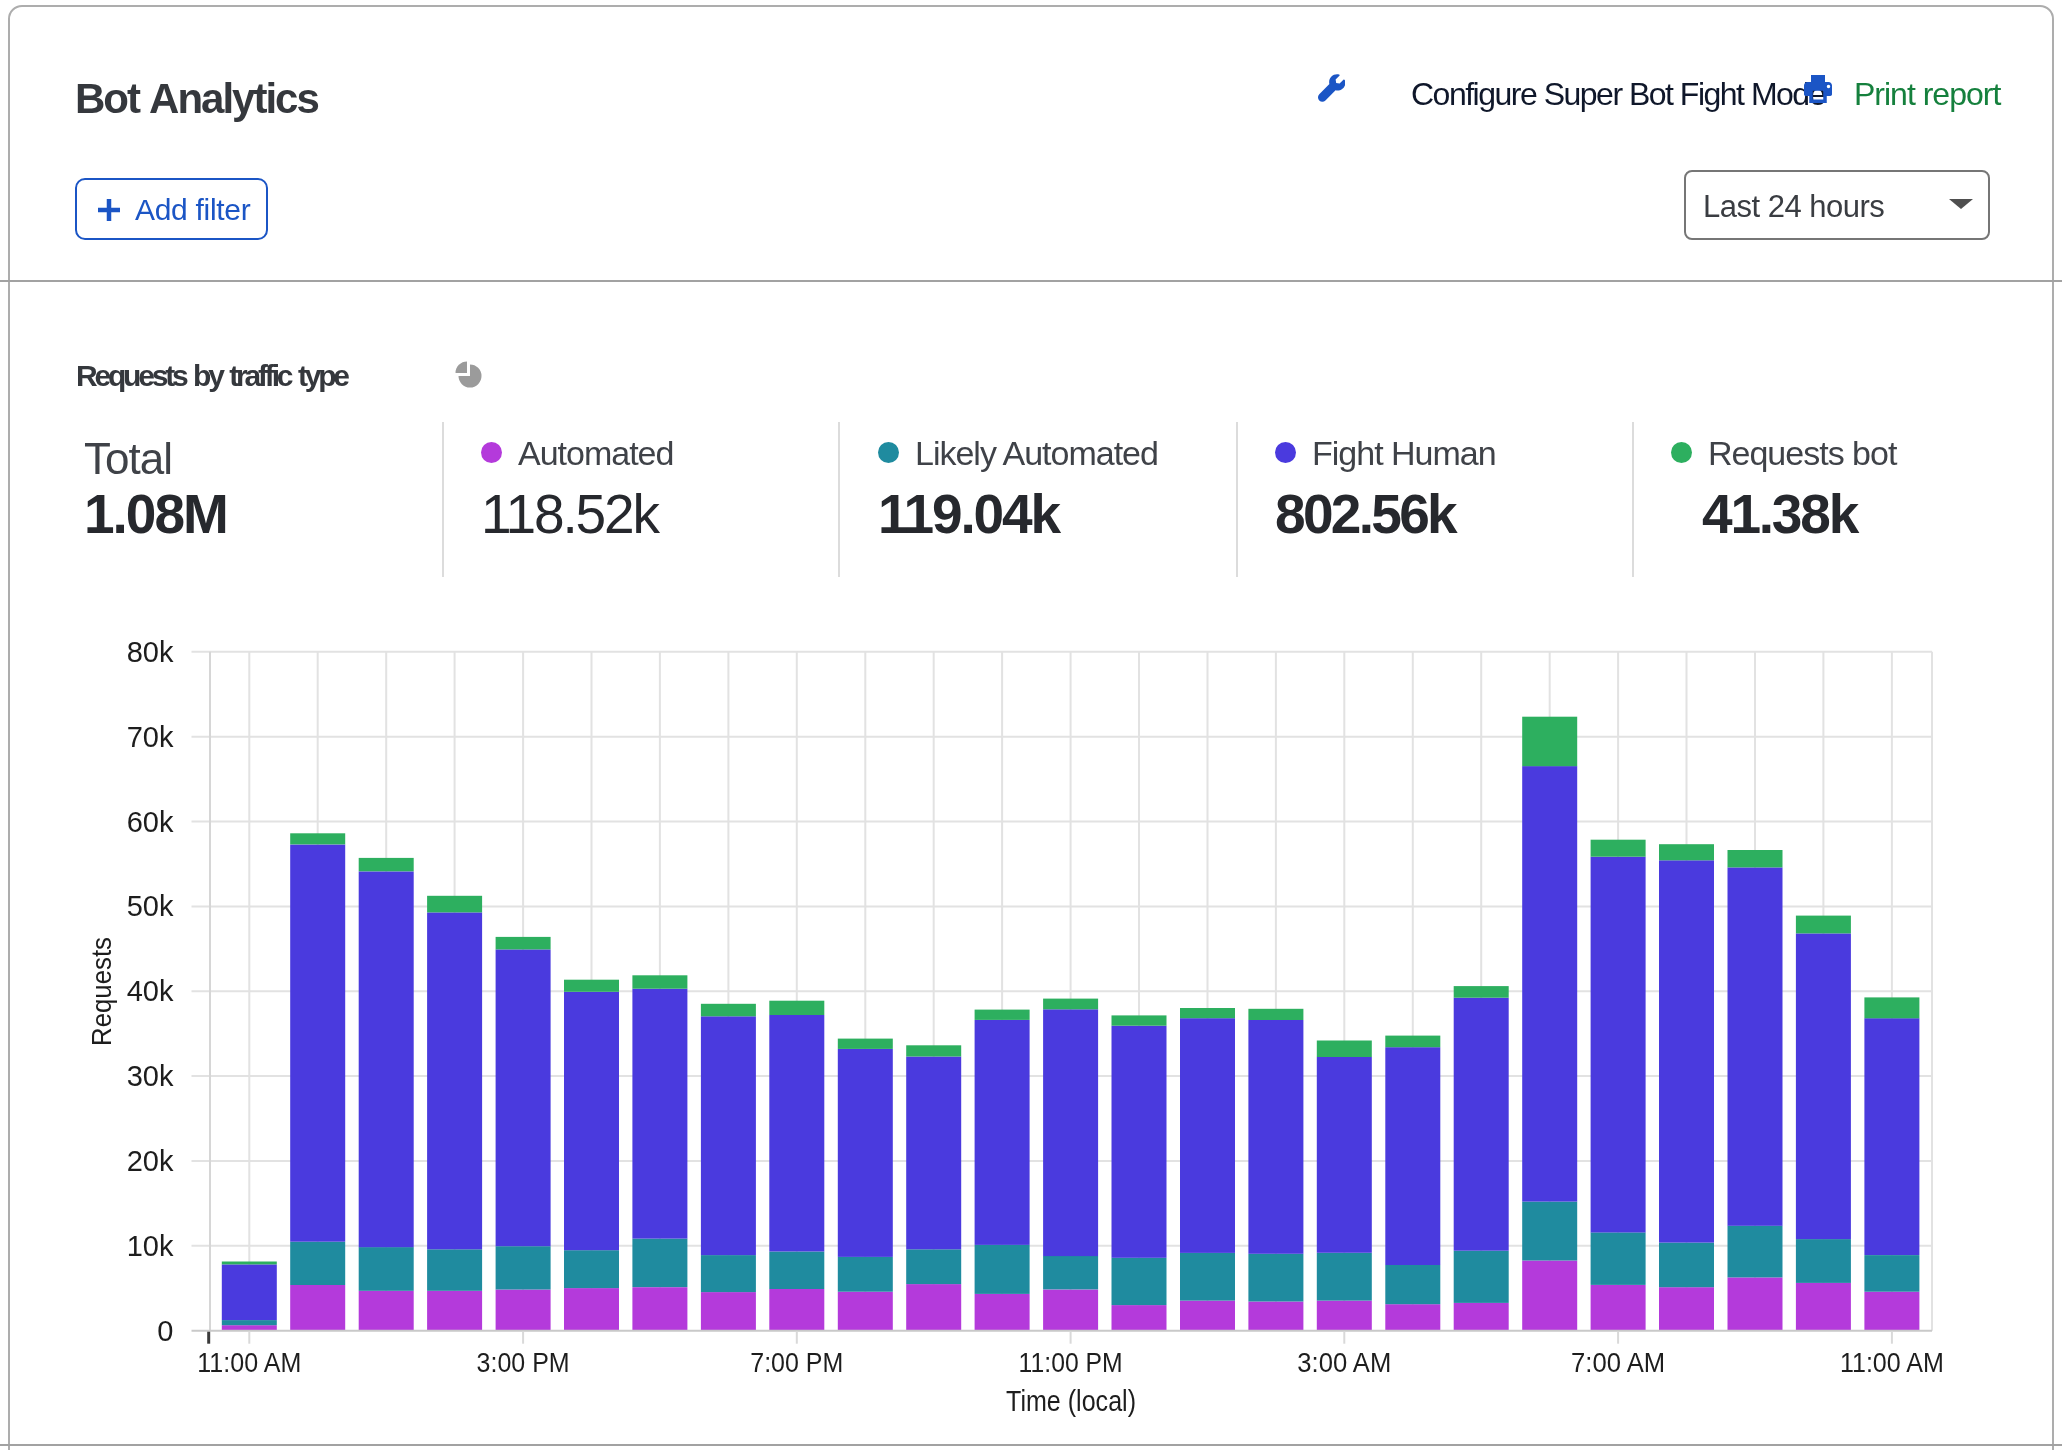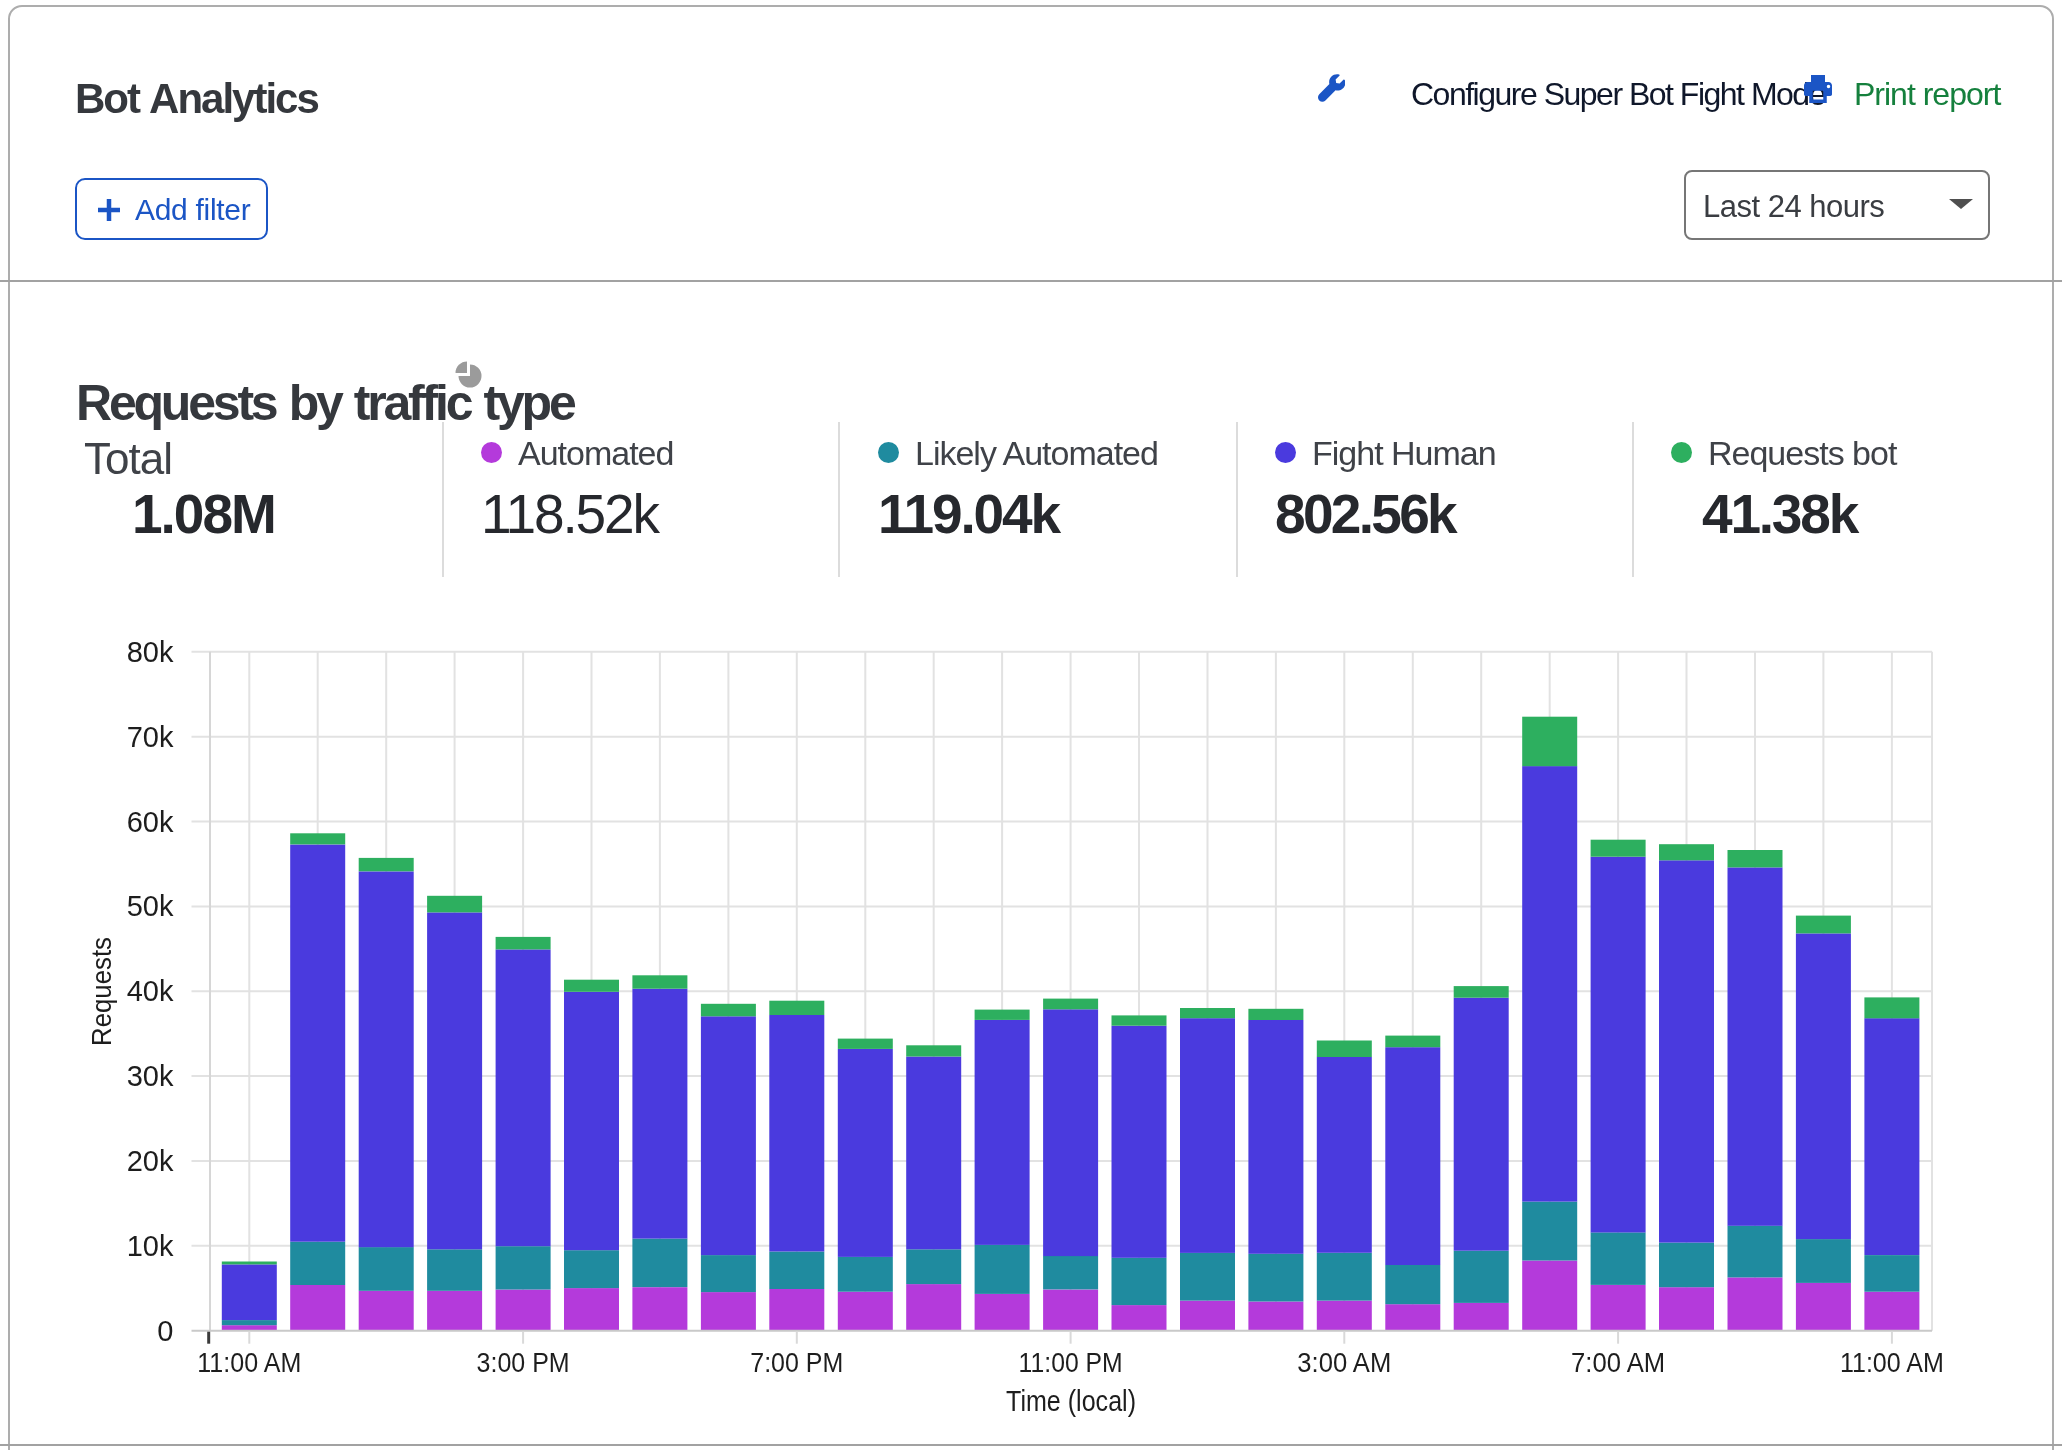--- a/index.html
+++ b/index.html
@@ -27,28 +27,28 @@
 <div class="abs" style="left:75px;top:178px;width:193px;height:62px;border:2px solid #1b55c5;border-radius:10px;"></div>
 <svg width="28" height="28" viewBox="0 0 28 28" style="position:absolute;left:95px;top:196px;">
     <path d="M14 3 V25 M3 14 H25" stroke="#1b55c5" stroke-width="4.5"></path>
   </svg>
 <div class="abs" style="left:135px;top:193px;font-size:30px;font-weight:500;letter-spacing:-0.3px;color:#1b55c5;">Add filter</div>
 
 <div class="abs" style="left:1684px;top:170px;width:306px;height:70px;border:2px solid #767676;border-radius:8px;"></div>
 <div class="abs" style="left:1703px;top:189px;font-size:31px;letter-spacing:-0.5px;color:#3a3d42;">Last 24 hours</div>
 <div class="abs" style="left:1949px;top:199px;width:0;height:0;border-left:12px solid transparent;border-right:12px solid transparent;border-top:10px solid #4f4f4f;"></div>
 
-<div class="abs" style="left:76px;top:374px;font-size:50px;font-weight:700;letter-spacing:-3.2px;word-spacing:2.5px;color:#35383d;">Requests by traffic type</div>
+<div class="abs" style="left:76px;top:359px;font-size:30px;font-weight:700;letter-spacing:-3.2px;word-spacing:2.5px;color:#35383d;">Requests by traffic type</div>
 <svg width="28" height="28" viewBox="0 0 28 28" style="position:absolute;left:454px;top:360px;">
     <path fill="#9b9b9b" d="M16 4.5 A11.5 11.5 0 1 1 4.5 16 L16 16 Z"></path>
     <path fill="#9b9b9b" d="M13 1.5 A11.5 11.5 0 0 0 1.5 13 L13 13 Z"></path>
   </svg>
 
 <div class="abs" style="left:84px;top:434px;font-size:44px;letter-spacing:-1px;color:#3f4248;white-space:nowrap;">Total</div>
-<div class="abs" style="left:84px;top:482px;font-size:55px;font-weight:700;letter-spacing:-2.0px;color:#26282d;white-space:nowrap;margin-left:48px;">1.08M</div>
+<div class="abs" style="left:84px;top:482px;font-size:55px;font-weight:700;letter-spacing:-2.0px;color:#26282d;white-space:nowrap;">1.08M</div>
 <div class="abs" style="left:481px;top:442px;width:21px;height:21px;border-radius:50%;background:#b43adb;"></div>
 <div class="abs" style="left:518px;top:434px;font-size:34px;letter-spacing:-1px;color:#3f4248;white-space:nowrap;">Automated</div>
 <div class="abs" style="left:481px;top:482px;font-size:55px;font-weight:400;letter-spacing:-2.1px;color:#26282d;white-space:nowrap;">118.52k</div>
 <div class="abs" style="left:878px;top:442px;width:21px;height:21px;border-radius:50%;background:#1f8b9f;"></div>
 <div class="abs" style="left:915px;top:434px;font-size:34px;letter-spacing:-1px;color:#3f4248;white-space:nowrap;">Likely Automated</div>
 <div class="abs" style="left:878px;top:482px;font-size:55px;font-weight:700;letter-spacing:-2.1px;color:#26282d;white-space:nowrap;">119.04k</div>
 <div class="abs" style="left:1275px;top:442px;width:21px;height:21px;border-radius:50%;background:#4a3ade;"></div>
 <div class="abs" style="left:1312px;top:434px;font-size:34px;letter-spacing:-1px;color:#3f4248;white-space:nowrap;">Fight Human</div>
 <div class="abs" style="left:1275px;top:482px;font-size:55px;font-weight:700;letter-spacing:-2.7px;color:#26282d;white-space:nowrap;">802.56k</div>
 <div class="abs" style="left:1671px;top:442px;width:21px;height:21px;border-radius:50%;background:#2daf5f;"></div>

